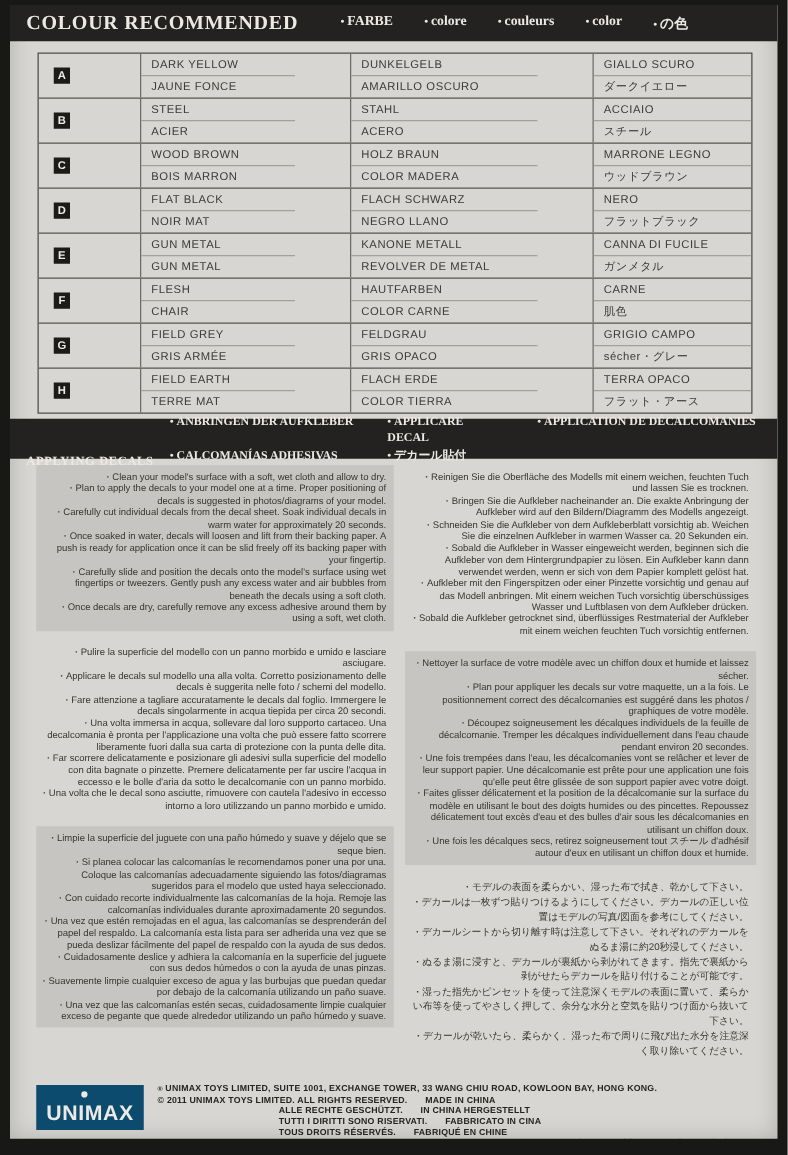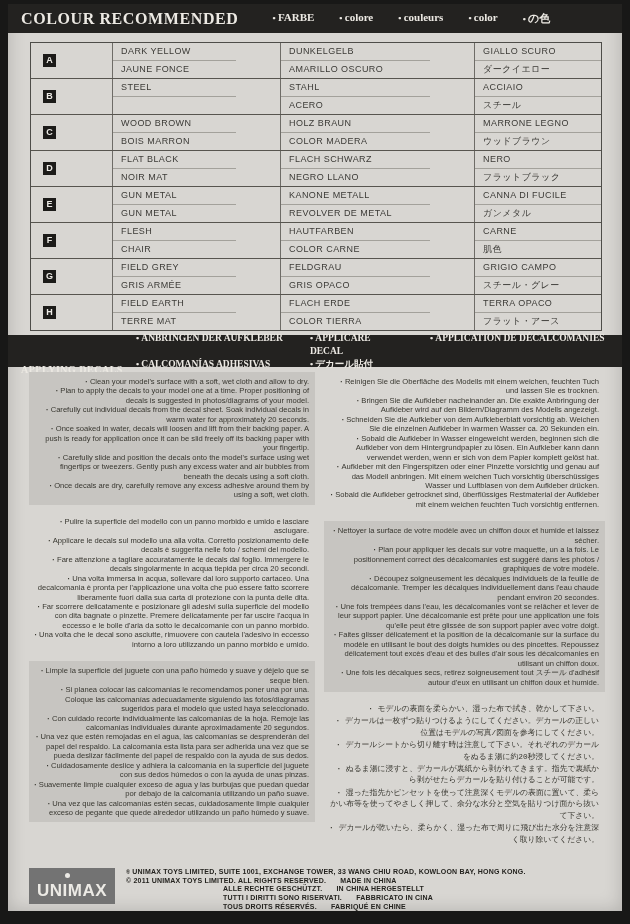--- a/index.html
+++ b/index.html
@@ -57,28 +57,28 @@
   .icol{display:flex;flex-direction:column;}
   .icol-left{width:286px;}
   .icol-right{flex:1;}
   .iblock{
     margin-bottom:7px;padding:5px 6px 5px 5px;
     font-size:7.6px;line-height:9.45px;color:#37362f;
   }
   .iblock.gray{background:#c7c5c1;}
   .iitem::before{content:"· ";font-weight:bold;}
   .iblock.jp{font-size:7.8px;line-height:11.4px;}
-  .iblock.jp .iitem{margin-bottom:1px;font-family:Liberation Mono, monospace;}
+  .iblock.jp .iitem{margin-bottom:1px;}
   
   .footer{
     margin:4px 16px 0 21px;position:relative;
     display:flex;gap:11px;height:62px;
   }
   .logo-box{
-    width:86px;height:36px;background:#737373;margin-top:5px;
+    width:86px;height:36px;background:#0c4a6e;margin-top:5px;
     position:relative;display:flex;align-items:flex-end;justify-content:center;
     flex:0 0 auto;
   }
   .logo-text{
     color:#eceae5;font-weight:bold;font-size:17px;letter-spacing:.5px;
     line-height:1;padding-bottom:5px;
   }
   .logo-dot{
     position:absolute;top:5px;left:36px;width:5px;height:5px;border-radius:50%;
     background:#eceae5;
@@ -131,20 +131,21 @@
           <div class="sub">ダークイエロー</div>
         </div>
       </div>
 
       <div class="trow">
         <div class="cell-letter">
           <span class="badge">B</span>
         </div>
         <div class="cell">
           <div class="sub sub1">STEEL</div>
+          <div class="sub">ACIER</div>
         </div>
         <div class="cell">
           <div class="sub sub1">STAHL</div>
           <div class="sub">ACERO</div>
         </div>
         <div class="cell">
           <div class="sub sub1">ACCIAIO</div>
           <div class="sub">スチール</div>
         </div>
       </div>
@@ -228,21 +229,21 @@
         <div class="cell">
           <div class="sub sub1">FIELD GREY</div>
           <div class="sub">GRIS ARMÉE</div>
         </div>
         <div class="cell">
           <div class="sub sub1">FELDGRAU</div>
           <div class="sub">GRIS OPACO</div>
         </div>
         <div class="cell">
           <div class="sub sub1">GRIGIO CAMPO</div>
-          <div class="sub">スチール・グレー</div>
+          <div class="sub">sécher・グレー</div>
         </div>
       </div>
 
       <div class="trow">
         <div class="cell-letter">
           <span class="badge">H</span>
         </div>
         <div class="cell">
           <div class="sub sub1">FIELD EARTH</div>
           <div class="sub">TERRE MAT</div>

